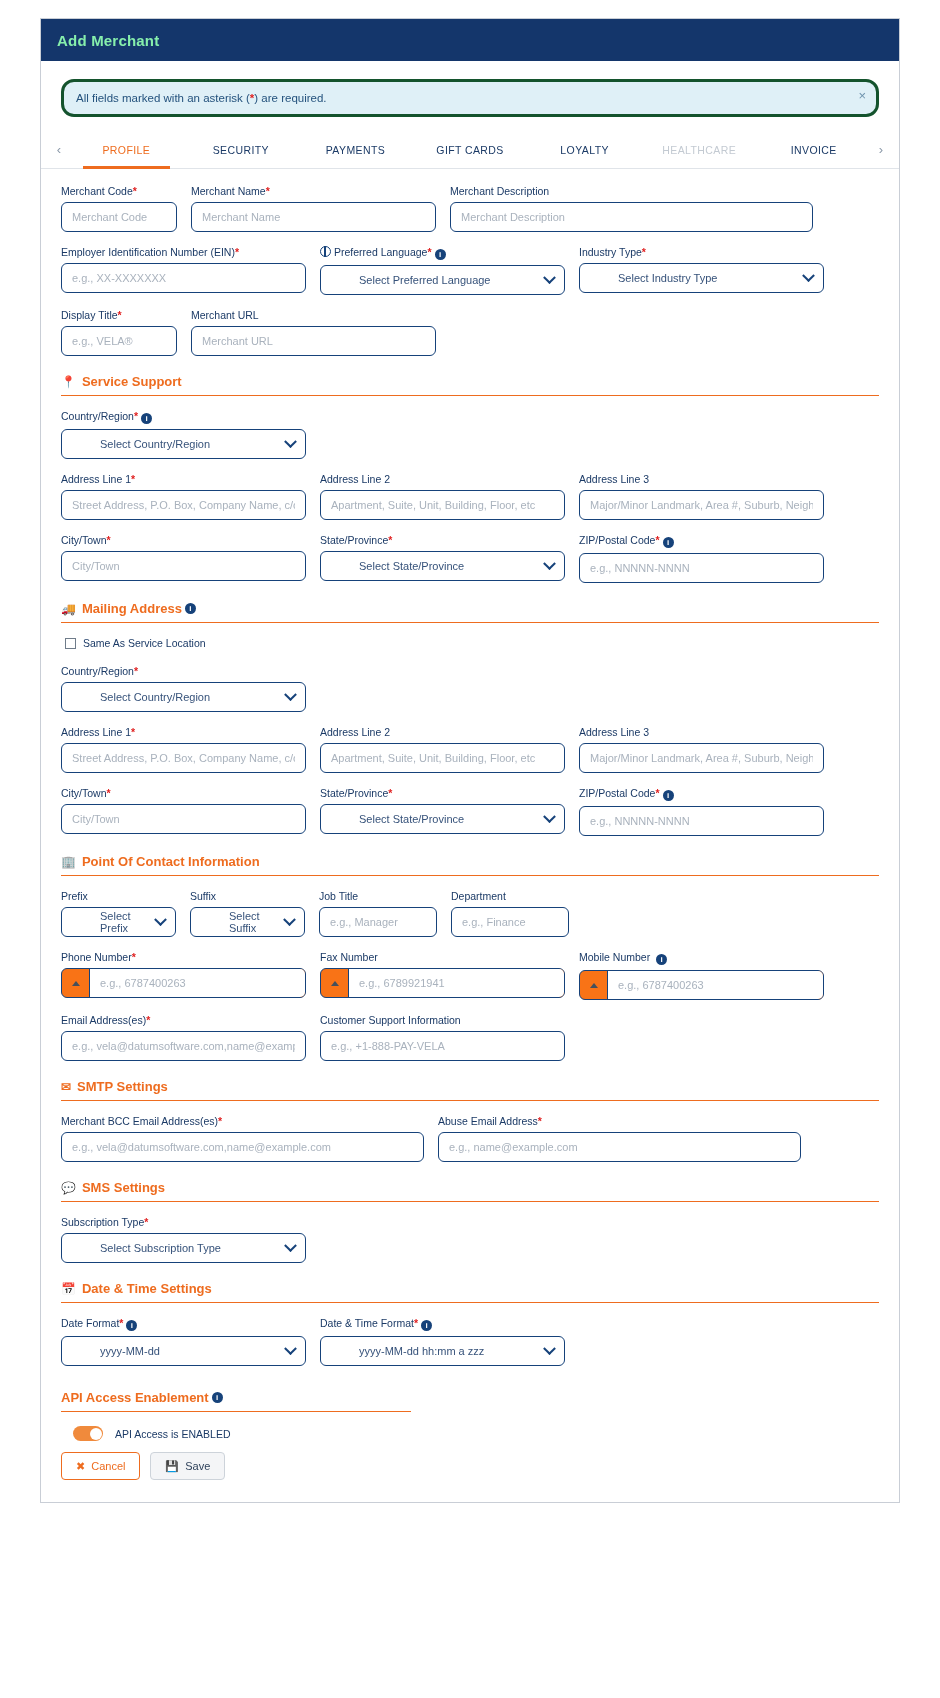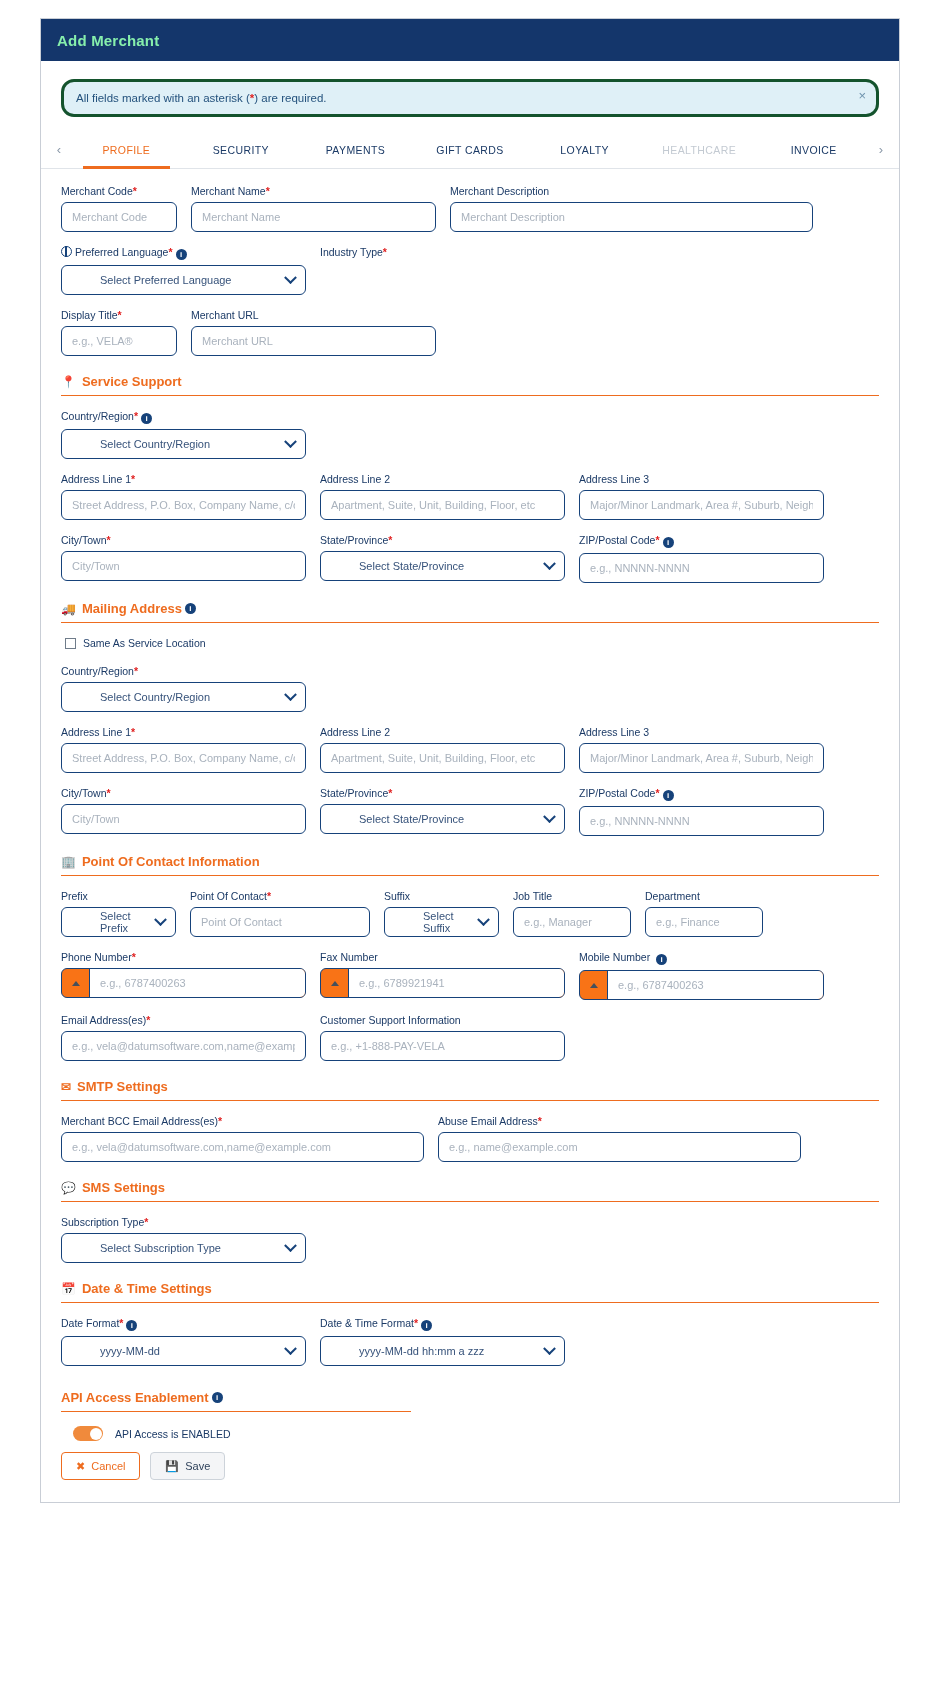--- a/index.html
+++ b/index.html
@@ -227,28 +227,36 @@
         <input class="ip" type="text" placeholder="Merchant Name" style="">
       </div>
       <div class="field" style="width:363px;margin-right:0">
         <label class="fl">Merchant Description</label>
         <input class="ip" type="text" placeholder="Merchant Description" style="">
       </div>
     </div>
 
     <div class="row">
       <div class="field" style="width:245px">
+        <label class="fl"><span>Employer Identification Number (EIN)</span><span class="req">*</span></label>
+        <input class="ip" type="text" placeholder="e.g., XX-XXXXXXX" style="">
+      </div>
+      <div class="field" style="width:245px">
         <label class="fl"><span class="ico-globe"></span><span>Preferred Language</span><span class="req">*</span><span class="ico-info">i</span></label>
         <div class="sel">
           <span class="txt">Select Preferred Language</span>
           <span class="chev"></span>
         </div>
       </div>
       <div class="field" style="width:245px;margin-right:0">
         <label class="fl"><span>Industry Type</span><span class="req">*</span></label>
+        <div class="sel">
+          <span class="txt">Select Industry Type</span>
+          <span class="chev"></span>
+        </div>
       </div>
     </div>
 
     <div class="row">
       <div class="field" style="width:116px">
         <label class="fl"><span>Display Title</span><span class="req">*</span></label>
         <input class="ip" type="text" placeholder="e.g., VELA®" style="">
       </div>
       <div class="field" style="width:245px;margin-right:0">
         <label class="fl">Merchant URL</label>
@@ -372,24 +380,20 @@
       <div class="rule"></div>
     </div>
 
     <div class="row">
       <div class="field" style="width:115px">
         <label class="fl">Prefix</label>
         <div class="sel">
           <span class="txt">Select Prefix</span>
           <span class="chev"></span>
         </div>
-      </div>
-      <div class="field" style="width:180px">
-        <label class="fl"><span>Point Of Contact</span><span class="req">*</span></label>
-        <input class="ip" type="text" placeholder="Point Of Contact" style="">
       </div>
       <div class="field" style="width:115px">
         <label class="fl">Suffix</label>
         <div class="sel">
           <span class="txt">Select Suffix</span>
           <span class="chev"></span>
         </div>
       </div>
       <div class="field" style="width:118px">
         <label class="fl">Job Title</label>

